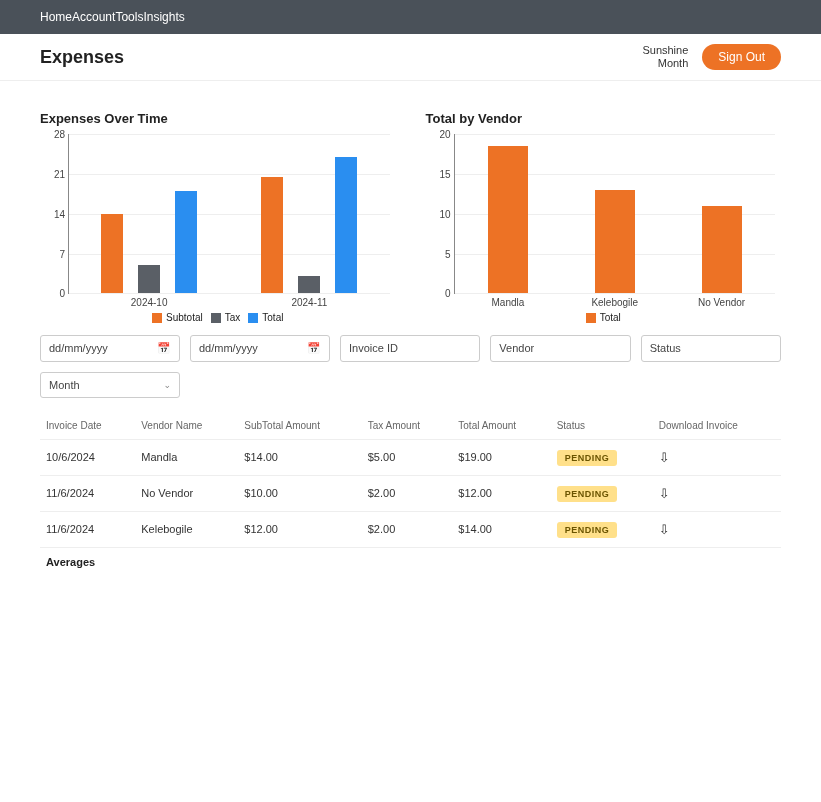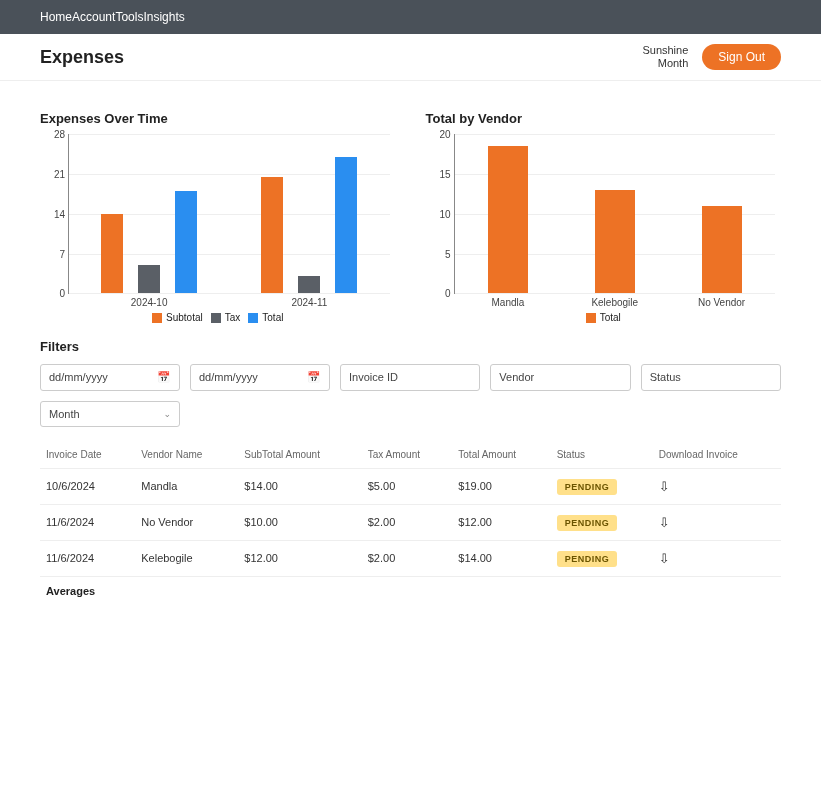--- a/index.html
+++ b/index.html
@@ -129,21 +129,20 @@
             </div>
           </div>
         </div>
       <div class="legend" id="chart2-legend"><span class="lg">
             <span class="sw" style="background: rgb(237, 114, 37);"></span>
             <span>Total</span>
           </span></div>
     </div>
   </div>
 
-  <div class="section-title" style="margin-top:14px">Filters</div>
   <div class="filters-row">
     <div class="filter-input small">
       <span>dd/mm/yyyy</span>
       <span>📅</span>
     </div>
     <div class="filter-input small">
       <span>dd/mm/yyyy</span>
       <span>📅</span>
     </div>
     <div class="filter-input">

